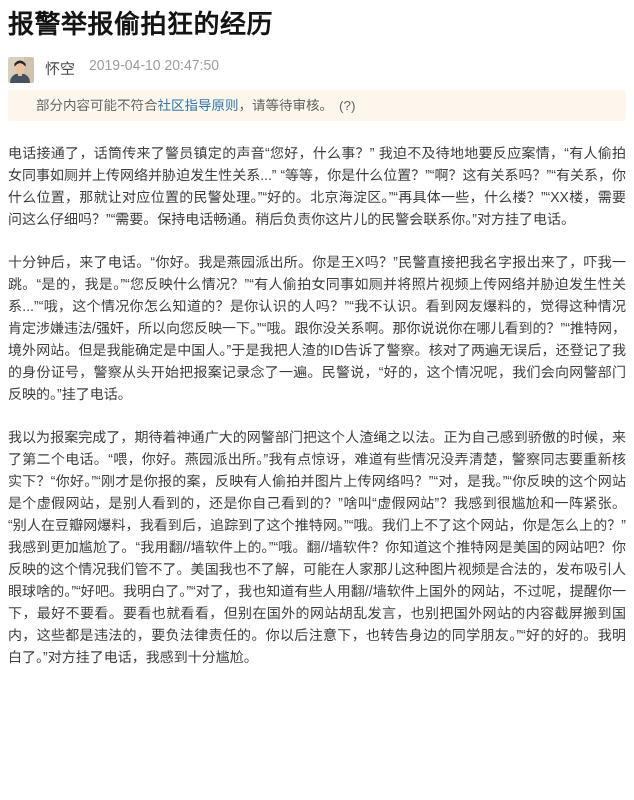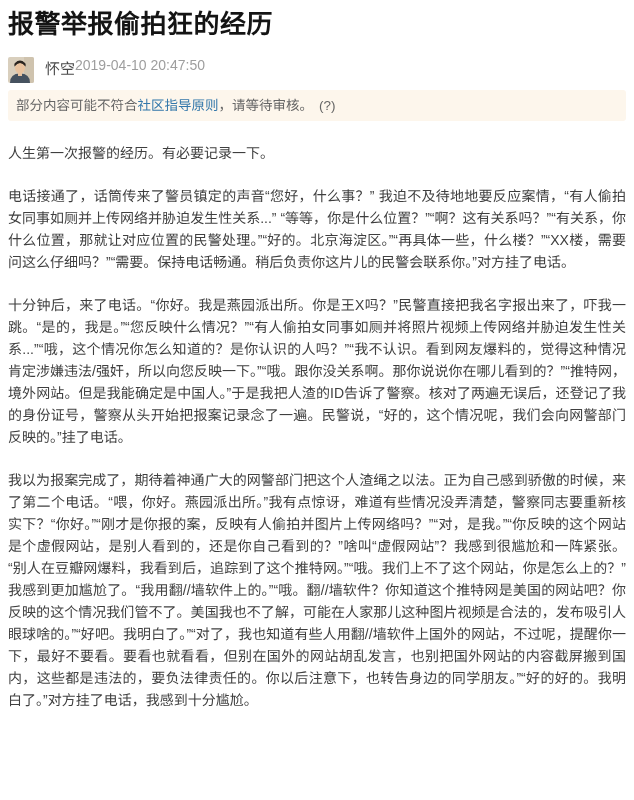--- a/index.html
+++ b/index.html
@@ -34,30 +34,30 @@
     overflow: hidden;
     flex: 0 0 26px;
     display: inline-block;
   }
   .author-name {
     margin-left: 11px;
     font-size: 15px;
     color: #494949;
   }
   .author-time {
-    margin-left: 0;
+    margin-left: 14px;
     font-size: 14px;
     color: #9e9e9e;
   }
 
   .notice {
     margin-top: 7px;
     background: #fdf6ec;
     border-radius: 3px;
-    padding: 8px 8px;
+    padding: 8px 28px;
     font-size: 13.5px;
     line-height: 15px;
     color: #666666;
   }
   .notice .help {
     margin-left: 6px;
     color: #666666;
     cursor: pointer;
   }
 
@@ -99,19 +99,18 @@
     </span>
     <span class="author-name">怀空</span>
     <span class="author-time">2019-04-10 20:47:50</span>
   </div>
 
   <div class="notice">
     <span>部分内容可能不符合</span><a class="link">社区指导原则</a><span>，请等待审核。</span><span class="help">(?)</span>
   </div>
 
   <div class="post-body">
-      <p class="para"><span>人生第一次报警的经历。有必要记录一下。</span></p>
       <p class="para"><span>电话接通了，话筒传来了警员镇定的声音“您好，什么事？” 我迫不及待地地要反应案情，“有人偷拍女同事如厕并上传网络并胁迫发生性关系...” “等等，你是什么位置？”“啊？这有关系吗？”“有关系，你什么位置，那就让对应位置的民警处理。”“好的。北京海淀区。”“再具体一些，什么楼？”“XX楼，需要问这么仔细吗？”“需要。保持电话畅通。稍后负责你这片儿的民警会联系你。”对方挂了电话。</span></p>
       <p class="para"><span>十分钟后，来了电话。“你好。我是燕园派出所。你是王X吗？”民警直接把我名字报出来了，吓我一跳。“是的，我是。”“您反映什么情况？”“有人偷拍女同事如厕并将照片视频上传网络并胁迫发生性关系...”“哦，这个情况你怎么知道的？是你认识的人吗？”“我不认识。看到网友爆料的，觉得这种情况肯定涉嫌违法/强奸，所以向您反映一下。”“哦。跟你没关系啊。那你说说你在哪儿看到的？”“推特网，境外网站。但是我能确定是中国人。”于是我把人渣的ID告诉了警察。核对了两遍无误后，还登记了我的身份证号，警察从头开始把报案记录念了一遍。民警说，“好的，这个情况呢，我们会向网警部门反映的。”挂了电话。</span></p>
       <p class="para"><span>我以为报案完成了，期待着神通广大的网警部门把这个人渣绳之以法。正为自己感到骄傲的时候，来了第二个电话。“喂，你好。燕园派出所。”我有点惊讶，难道有些情况没弄清楚，警察同志要重新核实下？“你好。”“刚才是你报的案，反映有人偷拍并图片上传网络吗？”“对，是我。”“你反映的这个网站是个虚假网站，是别人看到的，还是你自己看到的？”啥叫“虚假网站”？我感到很尴尬和一阵紧张。“别人在豆瓣网爆料，我看到后，追踪到了这个推特网。”“哦。我们上不了这个网站，你是怎么上的？”我感到更加尴尬了。“我用翻//墙软件上的。”“哦。翻//墙软件？你知道这个推特网是美国的网站吧？你反映的这个情况我们管不了。美国我也不了解，可能在人家那儿这种图片视频是合法的，发布吸引人眼球啥的。”“好吧。我明白了。”“对了，我也知道有些人用翻//墙软件上国外的网站，不过呢，提醒你一下，最好不要看。要看也就看看，但别在国外的网站胡乱发言，也别把国外网站的内容截屏搬到国内，这些都是违法的，要负法律责任的。你以后注意下，也转告身边的同学朋友。”“好的好的。我明白了。”对方挂了电话，我感到十分尴尬。</span></p>
     </div>
 
 </div>
 
 </body></html>

